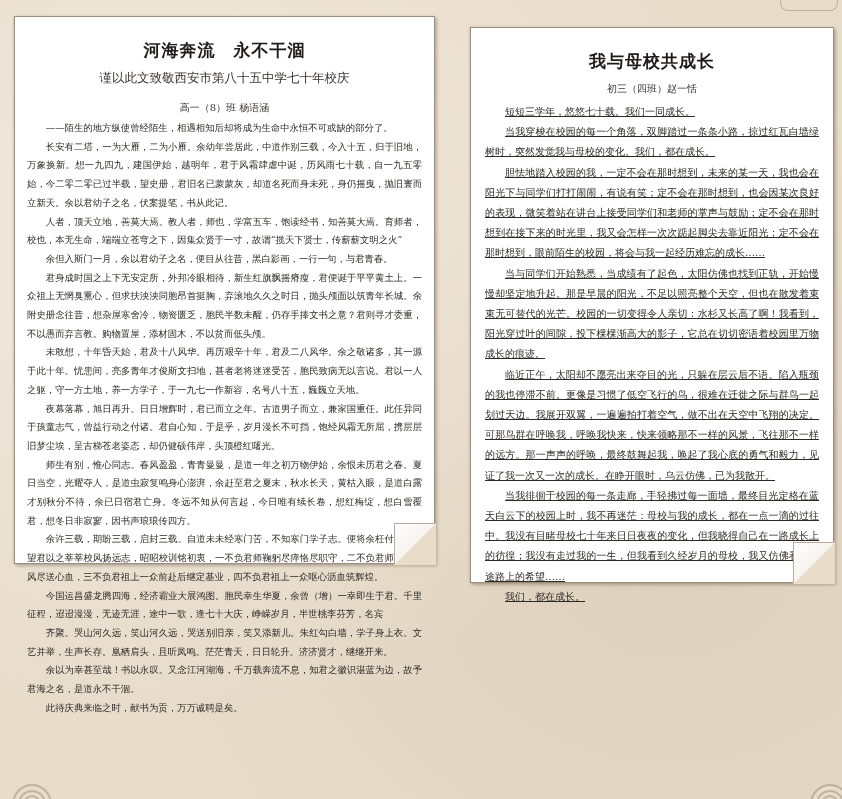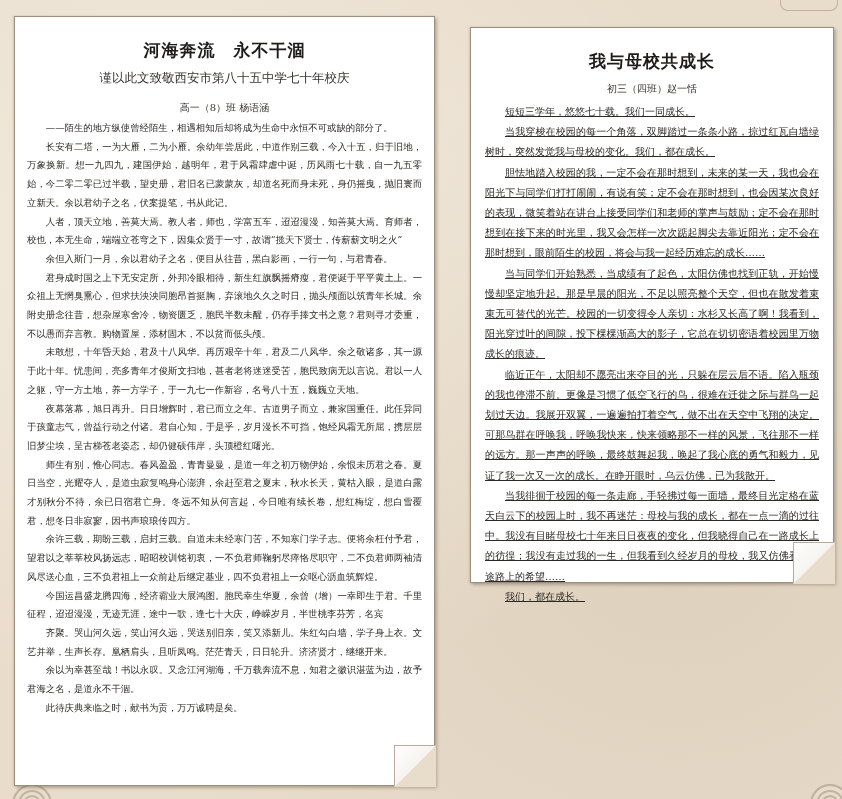--- a/index.html
+++ b/index.html
@@ -21,21 +21,21 @@
   .deco-tab {
     position: absolute; height: 10px; border: 1.5px solid rgba(150,130,110,0.5);
     border-top: none; border-radius: 0 0 8px 8px;
   }
   .page {
     position: absolute; background: #ffffff;
     border: 1.5px solid #9c8f80;
     box-shadow: 2px 2px 3px rgba(90,70,50,0.35), -1px 0 2px rgba(90,70,50,0.15);
     box-sizing: border-box;
   }
-  .page-left { left: 14px; top: 16px; width: 421px; height: 770px; }
+  .page-left { left: 14px; top: 16px; width: 421px; height: 548px; }
   .page-right { left: 470px; top: 16px; width: 364px; height: 556px; margin-top: 11px; }
   .fold {
     position: absolute; right: -2px; bottom: -2px; width: 42px; height: 42px;
     background: linear-gradient(135deg, #ffffff 0%, #ffffff 49%, #e8dccb 51%, #e8dccb 100%);
   }
   .fold::before {
     content: ""; position: absolute; left: 0; top: 0; width: 42px; height: 42px;
     background: linear-gradient(315deg, transparent 49%, #f6f3ef 50%, #ffffff 100%);
     border-left: 1px solid #b8ab9c; border-top: 1px solid #b8ab9c; box-sizing: border-box;
     clip-path: polygon(0 0, 100% 0, 0 100%);
@@ -68,21 +68,21 @@
   <div class="deco-tab" style="left: 780px; top: 0px; width: 56px;"></div>
 </div>
 
 <div class="page page-left">
   <h1 class="title">河海奔流　永不干涸</h1>
   <p class="subtitle">谨以此文致敬西安市第八十五中学七十年校庆</p>
   <p class="byline">高一（8）班  杨语涵</p>
   <div class="body">
     <p class="para">——陌生的地方纵使曾经陌生，相遇相知后却将成为生命中永恒不可或缺的部分了。</p>
     <p class="para">长安有二塔，一为大雁，二为小雁。余幼年尝居此，中道作别三载，今入十五，归于旧地，万象换新。想一九四九，建国伊始，越明年，君于风霜肆虐中诞，历风雨七十载，自一九五零始，今二零二零已过半载，望史册，君旧名已蒙蒙灰，却道名死而身未死，身仍摇曳，抛旧寰而立新天。余以君幼子之名，伏案提笔，书从此记。</p>
-    <p class="para">人者，顶天立地，善莫大焉。教人者，师也，学富五车，迢迢漫漫，知善莫大焉。育师者，校也，本无生命，端端立苍穹之下，因集众贤于一寸，故谓“揽天下贤士，传薪薪文明之火”</p>
+    <p class="para">人者，顶天立地，善莫大焉。教人者，师也，学富五车，饱读经书，知善莫大焉。育师者，校也，本无生命，端端立苍穹之下，因集众贤于一寸，故谓“揽天下贤士，传薪薪文明之火”</p>
     <p class="para">余但入斯门一月，余以君幼子之名，便目从往昔，黑白影画，一行一句，与君青春。</p>
     <p class="para">君身成时国之上下无安定所，外邦冷眼相待，新生红旗飘摇瘠瘦，君便诞于平平黄土上。一众祖上无惘臭熏心，但求扶泱泱同胞昂首挺胸，弃滚地久久之时日，抛头颅面以筑青年长城。余附史册念往昔，想杂屋寒舍冷，物资匮乏，胞民半数未醒，仍存手捧文书之意？君则寻才委重，不以愚而弃言教。购物置屋，添材固木，不以贫而低头颅。</p>
     <p class="para">未敢想，十年昏天始，君及十八风华。再历艰辛十年，君及二八风华。余之敬诸多，其一源于此十年。忧患间，亮多青年才俊斯文扫地，甚者老将迷迷受苦，胞民致病无以言说。君以一人之躯，守一方土地，养一方学子，于一九七一作新容，名号八十五，巍巍立天地。</p>
     <p class="para">夜幕落幕，旭日再升。日日增辉时，君已而立之年。古道男子而立，兼家国重任。此任异同于孩童志气，曾益行动之付诸。君自心知，于是乎，岁月漫长不可挡，饱经风霜无所屈，携层层旧梦尘埃，呈古梯苍老姿态，却仍健硕伟岸，头顶橙红曙光。</p>
     <p class="para">师生有别，惟心同志。春风盈盈，青青曼曼，是道一年之初万物伊始，余恨未历君之春。夏日当空，光耀夺人，是道虫寂复鸣身心澎湃，余赶至君之夏末，秋水长天，黄枯入眼，是道白露才别秋分不待，余已日宿君亡身。冬远不知从何言起，今日唯有续长卷，想红梅绽，想白雪覆君，想冬日非寂寥，因书声琅琅传四方。</p>
     <p class="para">余许三载，期盼三载，启封三载。自道未未经寒门苦，不知寒门学子志。便将余枉付予君，望君以之莘莘校风扬远志，昭昭校训铭初衷，一不负君师鞠躬尽瘁恪尽职守，二不负君师两袖清风尽送心血，三不负君祖上一众前赴后继定基业，四不负君祖上一众呕心沥血筑辉煌。</p>
     <p class="para">今国运昌盛龙腾四海，经济霸业大展鸿图。胞民幸生华夏，余曾（增）一幸即生于君。千里征程，迢迢漫漫，无迹无涯，途中一歌，逢七十大庆，峥嵘岁月，半世桃李芬芳，名宾</p>
     <p class="para">齐聚。哭山河久远，笑山河久远，哭送别旧亲，笑又添新儿。朱红勾白墙，学子身上衣。文艺并举，生声长存。凰栖肩头，且听凤鸣。茫茫青天，日日轮升。济济贤才，继继开来。</p>
     <p class="para">余以为幸甚至哉！书以永叹。又念江河湖海，千万载奔流不息，知君之徽识湛蓝为边，故予君海之名，是道永不干涸。</p>
     <p class="para">此待庆典来临之时，献书为贡，万万诚聘是矣。</p>

